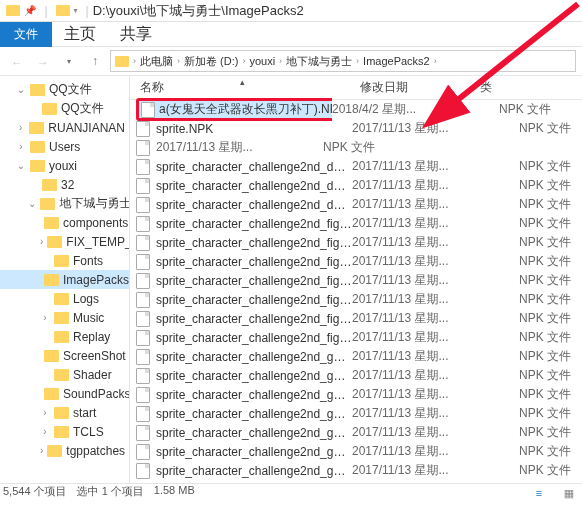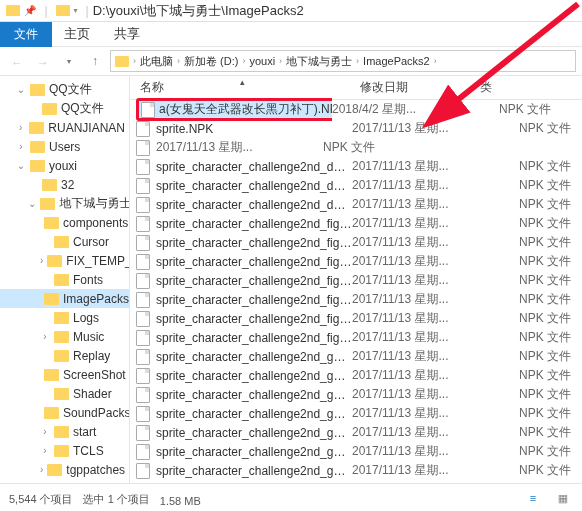--- a/index.html
+++ b/index.html
@@ -6,21 +6,21 @@
 body { width: 582px; height: 511px; background: #fff; font-size: 12px; overflow: hidden; position: relative; }
 
 .title-bar { height: 22px; background: #fff; display: flex; align-items: center; padding: 0 6px; border-bottom: 1px solid #e0e0e0; }
 .title-bar .icon-group { display: flex; align-items: center; gap: 4px; }
 .title-bar .folder-sm { width: 14px; height: 11px; background: #ffd562; border-radius: 1px; }
 .title-bar .divider { color: #ccc; margin: 0 4px; }
 .title-bar .path { color: #333; font-size: 13px; }
 
 .ribbon-header { height: 24px; display: flex; align-items: center; background: #fff; }
 .file-tab { background: #1979ca; color: #fff; padding: 4px 14px; font-size: 12px; }
-.menu-item { padding: 4px 12px; color: #333; font-size: 13px; }
+.menu-item { padding: 4px 12px; color: #333; font-size: 16px; }
 
 .nav-bar { height: 30px; display: flex; align-items: center; padding: 0 6px; gap: 4px; background: #fff; border-top: 1px solid #e5e5e5; border-bottom: 1px solid #e5e5e5; }
 .nav-btn { width: 22px; height: 22px; display: flex; align-items: center; justify-content: center; color: #777; }
 .nav-btn.disabled { color: #ccc; }
 .breadcrumb { flex: 1; border: 1px solid #ccc; height: 22px; display: flex; align-items: center; padding: 0 4px; font-size: 11px; background: #fff; }
 .breadcrumb .crumb { padding: 0 4px; color: #333; }
 .breadcrumb .sep { color: #888; font-size: 9px; }
 .breadcrumb .fld-icon { width: 14px; height: 11px; background: #ffd562; border-radius: 1px; margin-right: 4px; }
 
 .content { display: flex; height: 407px; }
@@ -46,21 +46,21 @@
 .file-row { display: flex; align-items: center; height: 19px; font-size: 12px; padding-left: 6px; }
 .file-row .file-icon { width: 14px; height: 16px; border: 1px solid #aaa; background: #fff; border-radius: 1px; margin-right: 6px; flex-shrink: 0; position: relative; }
 .file-row .file-icon::before { content: ''; position: absolute; top: 0; right: 0; width: 4px; height: 4px; background: #ddd; }
 .file-row .name { width: 196px; white-space: nowrap; overflow: hidden; text-overflow: ellipsis; color: #333; }
 .file-row .date { width: 120px; color: #666; white-space: nowrap; overflow: hidden; }
 .file-row .type { color: #666; margin-left: 47px; }
 .file-row.highlighted { }
 .file-row.highlighted .name-wrap { border: 3px solid #e13; padding: 0px 2px; border-radius: 3px; display: inline-flex; align-items: center; background: #cce8ff; }
 .file-row.highlighted .file-icon { margin-right: 4px; }
 
-.status-bar { height: 24px; border-top: 1px solid #e5e5e5; display: flex; align-items: flex-end; padding: 0 9px; font-size: 11px; color: #555; gap: 10px; background: #fff; }
+.status-bar { height: 24px; border-top: 1px solid #e5e5e5; display: flex; align-items: flex-start; padding: 0 3px; font-size: 11px; color: #555; gap: 10px; background: #fff; }
 .status-bar .spacer { flex: 1; }
 .view-btn { width: 20px; height: 18px; display: flex; align-items: center; justify-content: center; color: #1979ca; }
 
 .arrow-overlay { position: absolute; top: 0; right: 0; pointer-events: none; }
 </style>
 </head>
 <body>
 
 <div class="title-bar">
   <div class="icon-group">
@@ -137,25 +137,20 @@
         <span class="expand">⌄</span>
         <span class="fld"></span>
         <span>地下城与勇士</span>
       </div>
       <div class="tree-item lvl3">
         <span class="expand"></span>
         <span class="fld"></span>
         <span>components</span>
       </div>
       <div class="tree-item lvl3">
-        <span class="expand"></span>
-        <span class="fld"></span>
-        <span>Cursor</span>
-      </div>
-      <div class="tree-item lvl3">
         <span class="expand">›</span>
         <span class="fld"></span>
         <span>FIX_TEMP_</span>
       </div>
       <div class="tree-item lvl3">
         <span class="expand"></span>
         <span class="fld"></span>
         <span>Fonts</span>
       </div>
       <div class="tree-item lvl3 selected">

